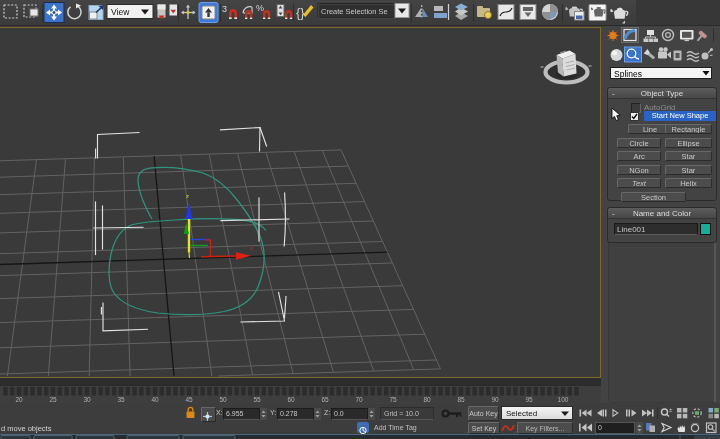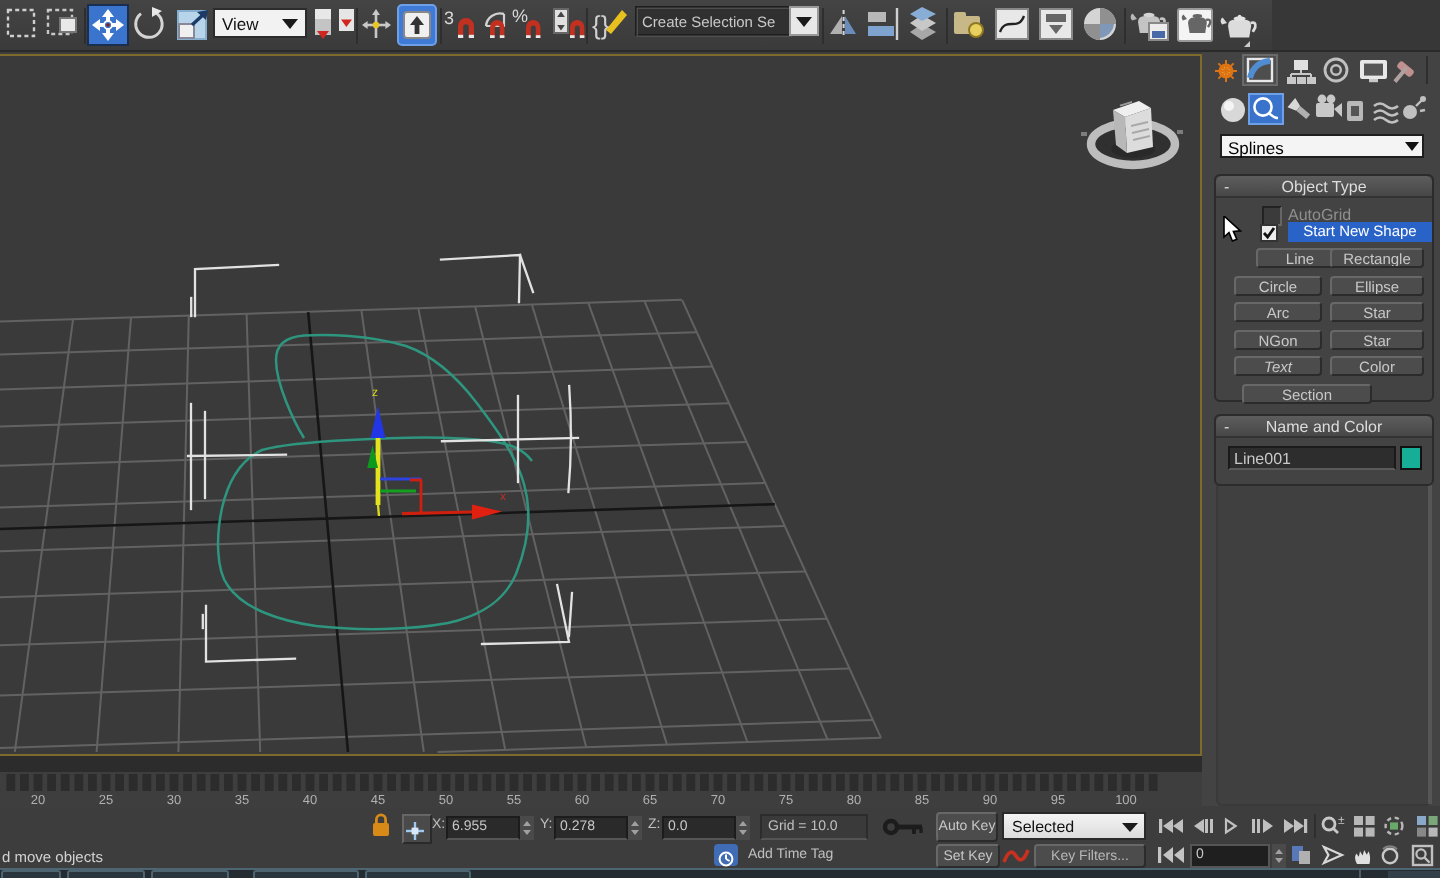--- a/index.html
+++ b/index.html
@@ -342,21 +342,21 @@
     <div class="abs" style="left:36px;top:23px;width:72px;height:10px;background:#2a63c8;color:#fff;font-size:7.5px;text-align:center;line-height:10.5px;">Start New Shape</div>
     <div class="btn" style="left:20px;top:36px;width:44px;height:10px;line-height:9px;">Line</div>
     <div class="btn" style="left:57px;top:36px;width:47px;height:10px;line-height:9px;">Rectangle</div>
     <div class="btn" style="left:9px;top:49.5px;width:44px;height:10px;line-height:9px;">Circle</div>
     <div class="btn" style="left:57px;top:49.5px;width:47px;height:10px;line-height:9px;">Ellipse</div>
     <div class="btn" style="left:9px;top:63px;width:44px;height:10px;line-height:9px;">Arc</div>
     <div class="btn" style="left:57px;top:63px;width:47px;height:10px;line-height:9px;">Star</div>
     <div class="btn" style="left:9px;top:76.5px;width:44px;height:10px;line-height:9px;">NGon</div>
     <div class="btn" style="left:57px;top:76.5px;width:47px;height:10px;line-height:9px;">Star</div>
     <div class="btn" style="left:9px;top:90px;width:44px;height:10px;line-height:9px;font-style:italic;">Text</div>
-    <div class="btn" style="left:57px;top:90px;width:47px;height:10px;line-height:9px;">Color</div>
+    <div class="btn" style="left:57px;top:90px;width:47px;height:10px;line-height:9px;">Helix</div>
     <div class="btn" style="left:13px;top:103.5px;width:65px;height:10px;line-height:9px;">Section</div>
   </div>
 
   <svg width="12" height="14" style="position:absolute;left:10px;top:82px">
     <polygon points="1,0 1,10.5 3.5,8.3 5.2,12.5 7.4,11.6 5.7,7.7 9.2,7.4" fill="#fff" stroke="#000" stroke-width="0.8"></polygon>
   </svg>
   <div class="abs" style="left:7px;top:215px;width:106px;height:160px;background:#404040;border:1px solid #393939;border-radius:3px;"></div>
   <div class="abs" style="left:113px;top:204px;width:2px;height:172px;background:#565656;"></div>
 
   <div class="abs" style="left:6px;top:181px;width:110px;height:36px;border:1px solid #2b2b2b;border-radius:3px;background:#434343;box-sizing:border-box;">

